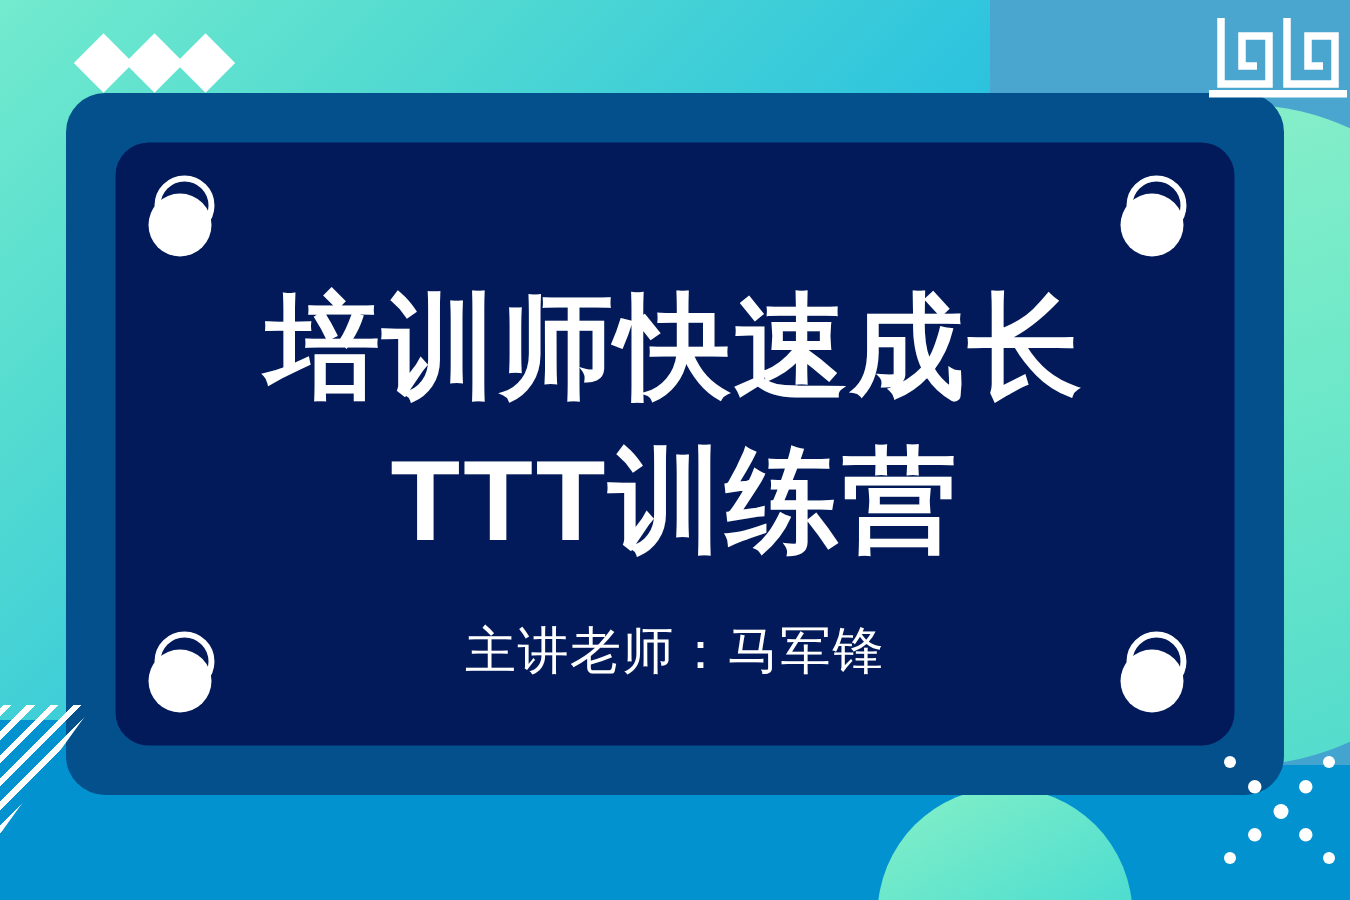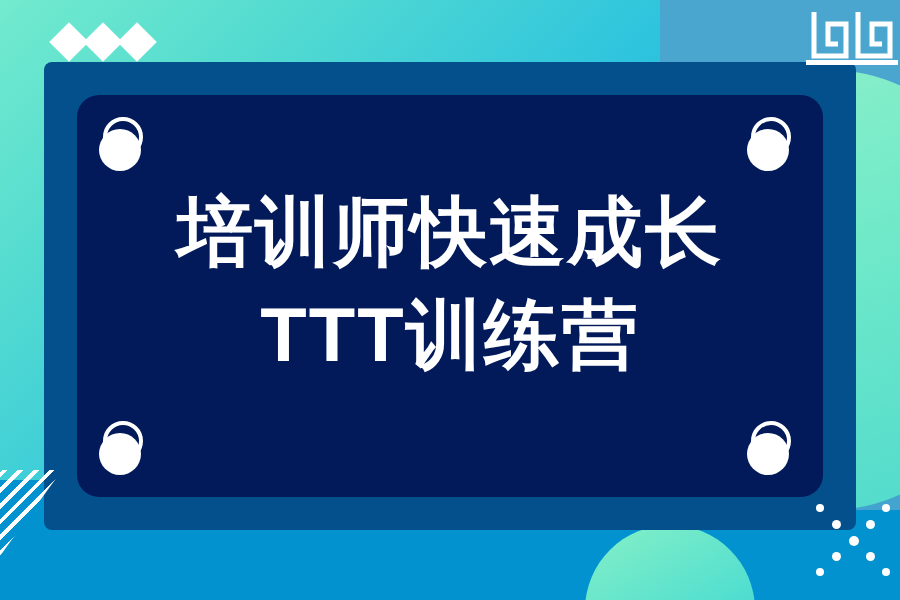--- a/index.html
+++ b/index.html
@@ -141,21 +141,21 @@
   }
 
   
   .card-outer {
     position: absolute;
     left: 44px;
     top: 62px;
     width: 812px;
     height: 468px;
     background: #04508c;
-    border-radius: 8px;
+    border-radius: 26px;
     z-index: 5;
   }
   .card-inner {
     position: absolute;
     left: 33px;
     top: 33px;
     right: 33px;
     bottom: 33px;
     background: #021a5a;
     border-radius: 22px;
@@ -284,18 +284,19 @@
         <div class="ball"></div>
       </div>
       <div class="ornament orn-br">
         <div class="ring"></div>
         <div class="ball"></div>
       </div>
 
       <div class="text-stack">
         <div class="title-line-1">培训师快速成长</div>
         <div class="title-line-2">TTT训练营</div>
+        <div class="subtitle">主讲老师：马军锋</div>
       </div>
 
     </div>
   </div>
 
 </div>
 
 </body></html>

